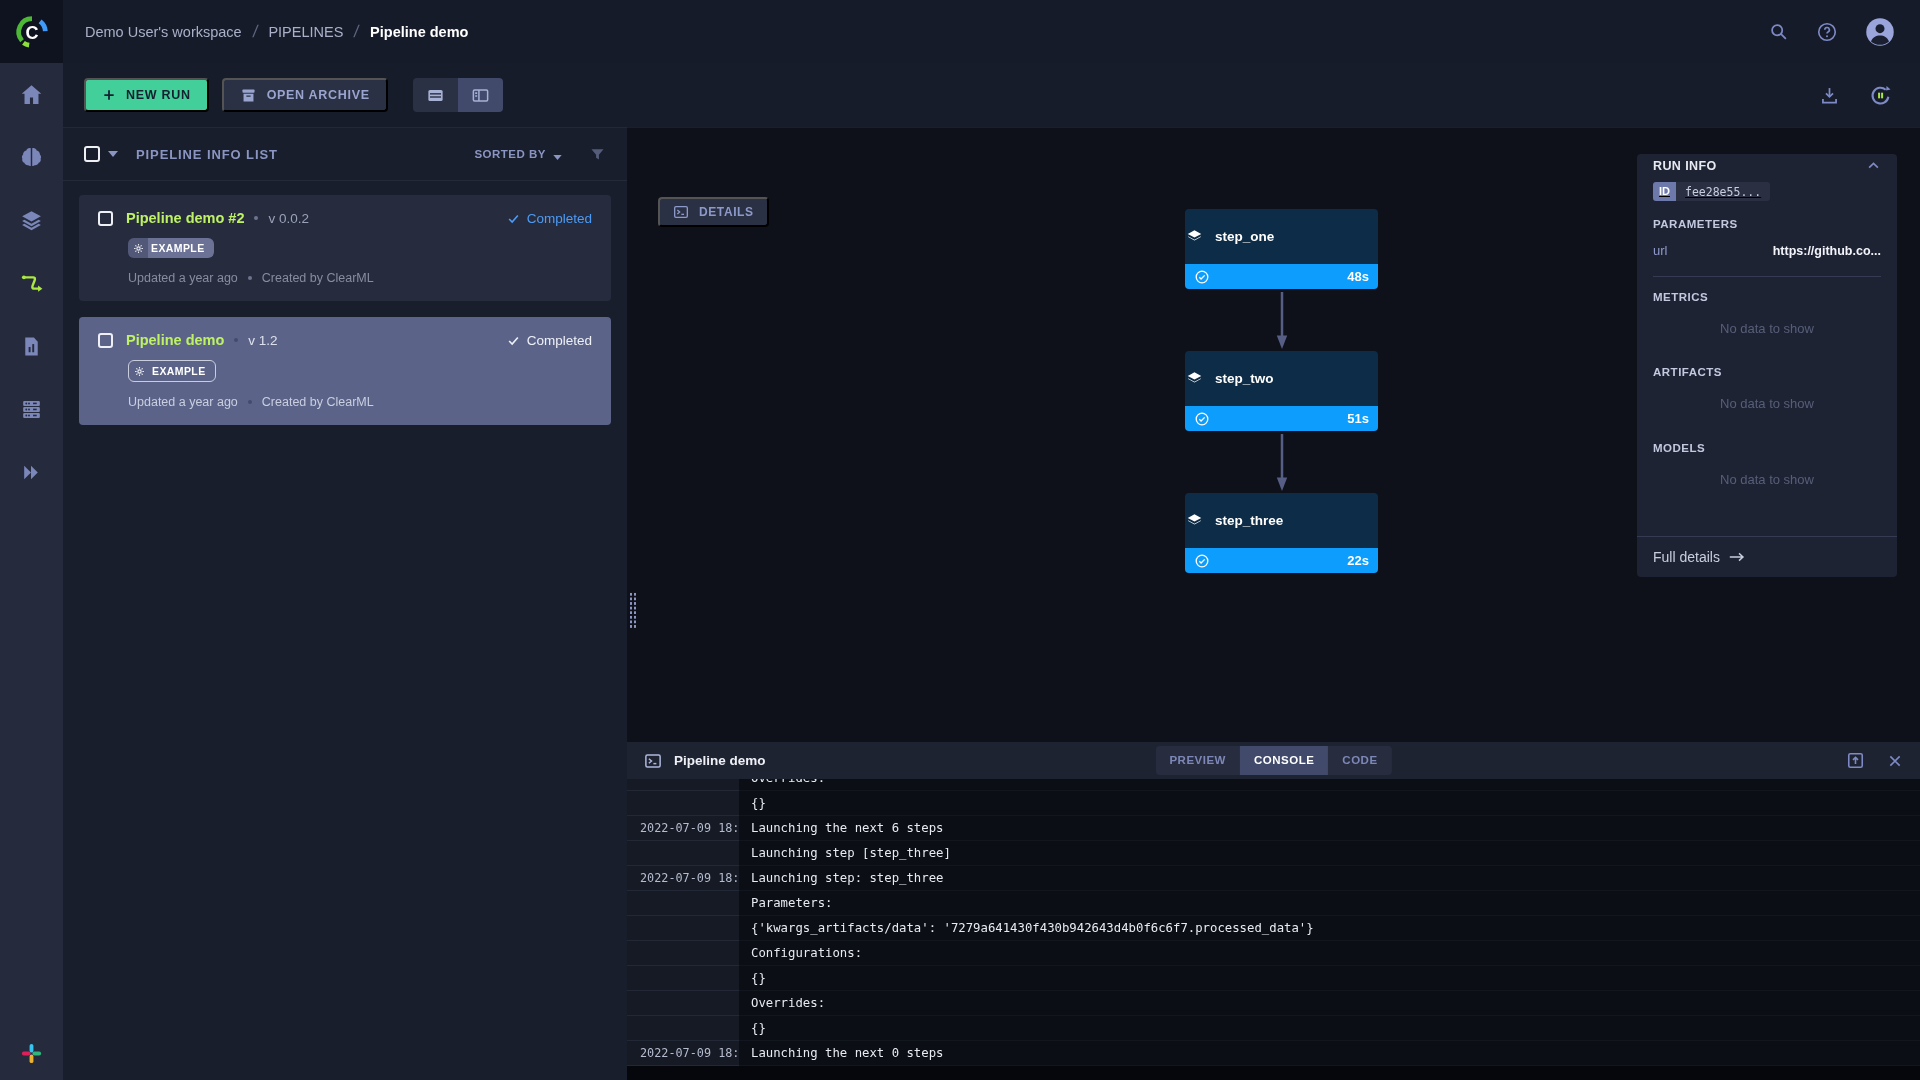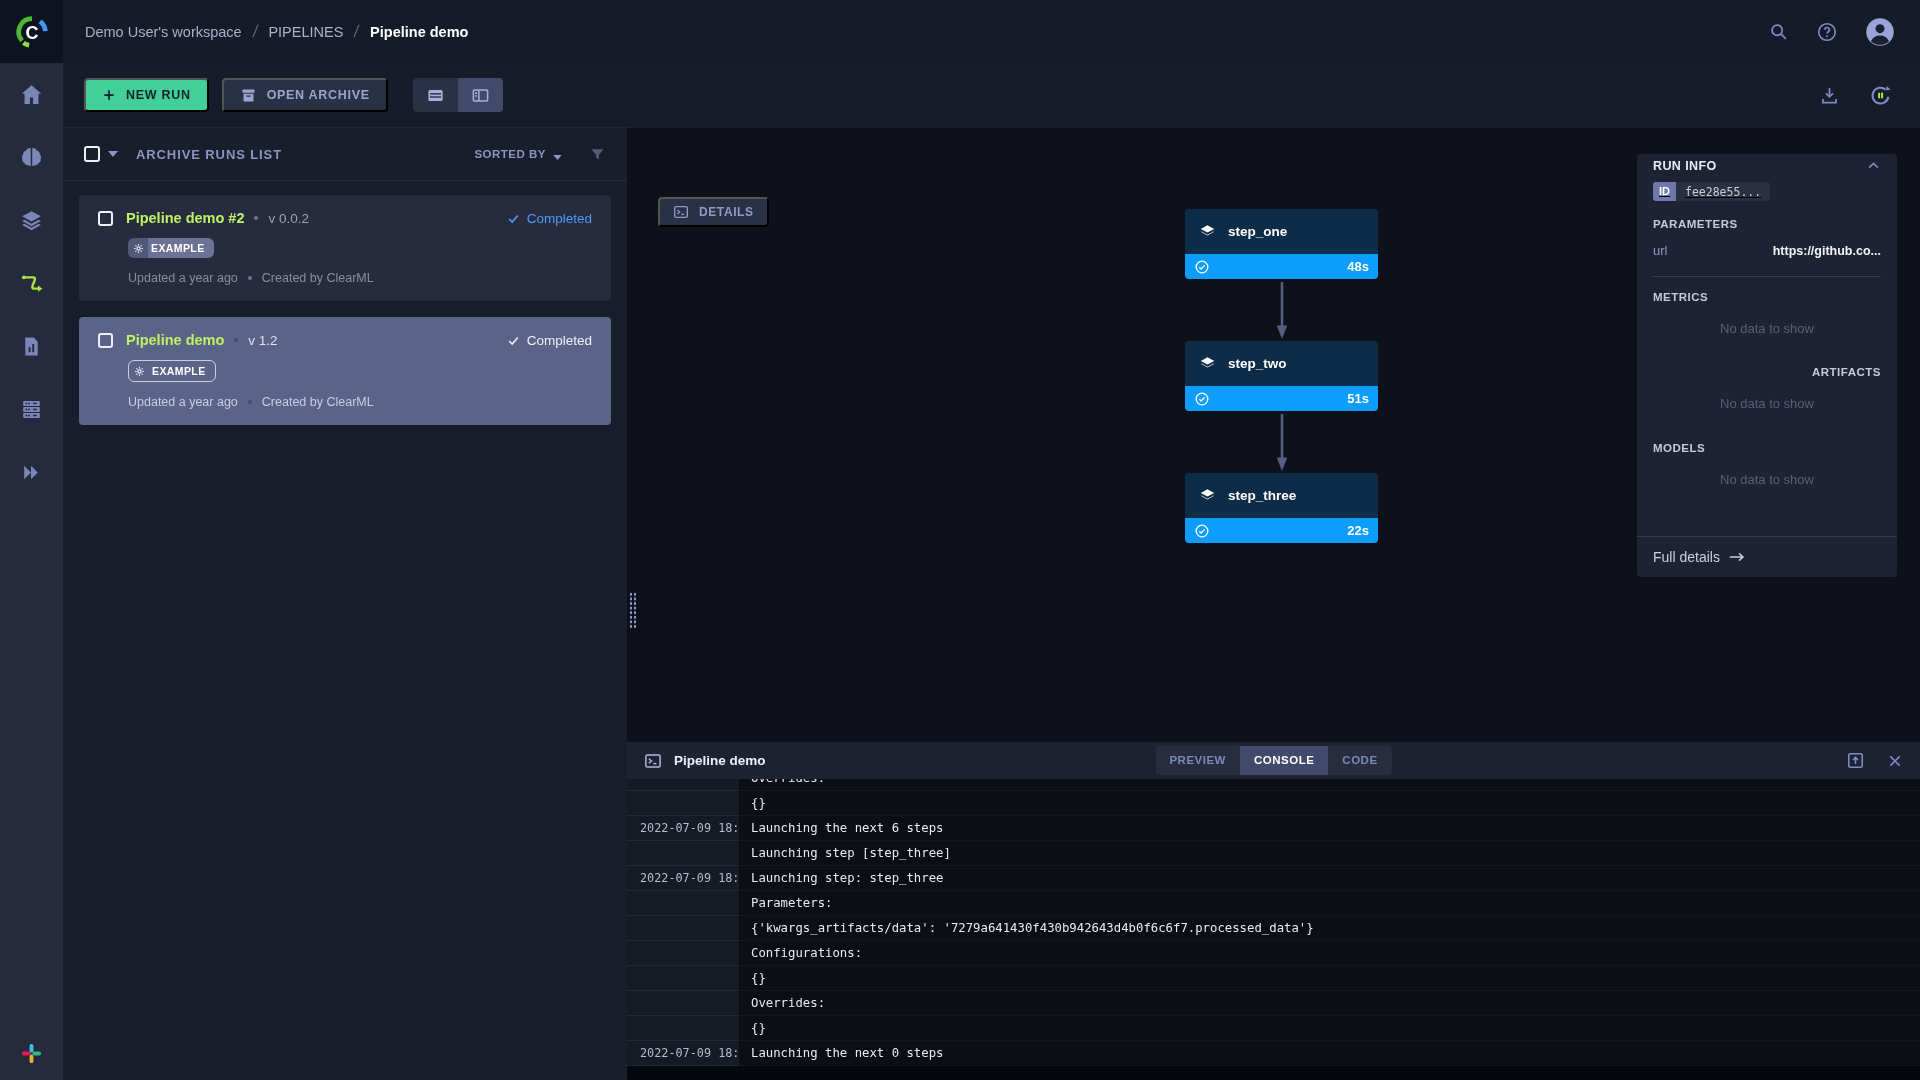--- a/index.html
+++ b/index.html
@@ -90,41 +90,41 @@
   .dag-area { flex:1; position:relative; background:#0e1119; border-top:1px solid #1a1f2c; overflow:hidden; }
   .grip { position:absolute; left:2px; top:464px; width:8px; height:37px; cursor:col-resize;
     background-image:radial-gradient(#8b95c2 1.1px, transparent 1.3px);
     background-size:4px 4.6px; }
   .details-btn { position:absolute; left:31px; top:28px; height:30px; display:flex;
     align-items:center; gap:10px; padding:0 13px; background:#2b3144; border-radius:4px;
     color:#8d99c9; font-size:12px; font-weight:bold; letter-spacing:.6px; cursor:pointer;margin-top:41px; }
 
   .steps { position:absolute; left:558px; top:81px; width:193px; }
   .step-node { border-radius:4px; overflow:hidden; cursor:pointer; }
-  .step-head { height:45px; background:#0d2c47; display:flex; align-items:center; padding:0 13px; gap:11px; }
+  .step-head { height:55px; background:#0d2c47; display:flex; align-items:center; padding:0 0; gap:11px; }
   .step-name { font-size:13.5px; font-weight:bold; color:#ffffff; }
   .step-bar { height:25px; background:#0d9dfd; display:flex; align-items:center; padding:0 9px; }
   .step-duration { margin-left:auto; font-size:13px; font-weight:bold; color:#ffffff; }
   .step-arrow { height:62px; display:flex; justify-content:center; }
 
   
   .run-info { position:absolute; top:26px; right:23px; width:260px; height:423px;
     background:#1e2334; border-radius:4px; z-index:5; }
   .ri-head { display:flex; align-items:center; padding:4px 16px 0; }
   .ri-title { font-size:12.5px; font-weight:bold; color:#e8eaf2; letter-spacing:.4px; }
   .ri-chevron { margin-left:auto; color:#7d8ac5; cursor:pointer; }
   .ri-id { display:flex; justify-content:flex-start; padding:0 16px; margin-top:9px; cursor:pointer;text-decoration:underline; }
   .id-badge { background:#6e79ab; color:#fff; font-size:11px; font-weight:bold;
     padding:3px 6px; border-radius:3px 0 0 3px; }
   .id-value { background:#2a2f42; color:#c9cede; font-family:"DejaVu Sans Mono", monospace;
     font-size:11.5px; padding:3px 9px 2px; border-radius:0 3px 3px 0; }
   .ri-sec { padding:0 16px; font-size:11.5px; font-weight:bold; color:#c3c9df; letter-spacing:.5px; }
   .ri-sec.params { margin-top:17px; }
   .ri-sec.metrics { margin-top:14px; }
-  .ri-sec.artifacts { margin-top:30px;text-align:right; }
+  .ri-sec.artifacts { margin-top:30px; }
   .ri-sec.models { margin-top:31px; }
   .param-row { display:flex; align-items:center; padding:0 16px; margin-top:13px; }
   .param-name { font-size:13px; color:#8d99c9; }
   .param-value { margin-left:auto; font-size:12.5px; font-weight:bold; color:#f2f4fa; cursor:pointer; }
   .ri-divider { margin:18px 16px 0; border-bottom:1px solid #353b52; }
   .ri-empty { text-align:center; font-size:13px; color:#575e78; margin-top:18px; }
   .ri-footer { position:absolute; bottom:0; left:0; right:0; height:41px;
     border-top:1px solid #353b52; display:flex; align-items:center; padding:0 16px;
     color:#c9cede; font-size:14px; cursor:pointer; gap:9px; }
 
@@ -317,21 +317,21 @@
     <div class="content">
 
       <section class="runs-panel">
         <div class="list-header">
           <span class="checkbox"></span>
           <span class="caret">
             <svg width="10" height="6" viewBox="0 0 10 6" fill="currentColor">
                 <path d="M0 0h10L5 6z"></path>
               </svg>
           </span>
-          <span class="list-title">ARCHIVE RUNS LIST</span>
+          <span class="list-title">PIPELINE INFO LIST</span>
           <span class="sorted-by">
             <span>SORTED BY</span>
             <svg width="9" height="5" viewBox="0 0 10 6" fill="currentColor">
                 <path d="M0 0h10L5 6z"></path>
               </svg>
           </span>
           <span class="funnel">
             <svg width="17" height="17" viewBox="0 0 24 24" fill="currentColor">
                 <path d="M3.5 4.5h17L14 12.3v6.9l-4-2.7v-4.2z"></path>
               </svg>

